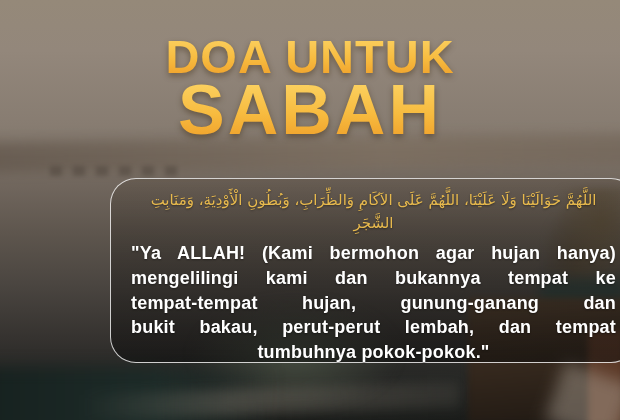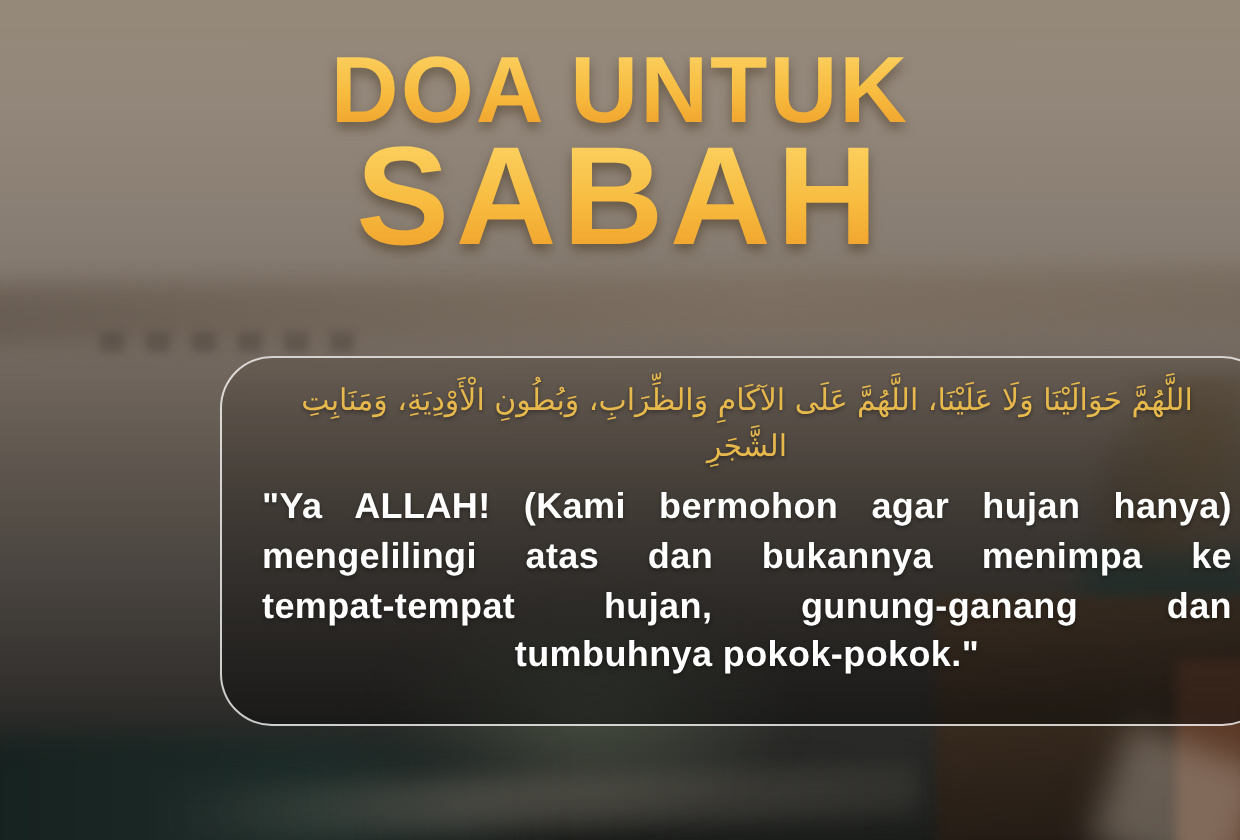--- a/index.html
+++ b/index.html
@@ -66,21 +66,21 @@
     background: linear-gradient(90deg, rgba(160,150,135,0) 0%, rgba(160,150,135,0.30) 40%, rgba(160,150,135,0.12) 100%);
     filter: blur(6px); transform: rotate(-2deg);
   }
   .b-light-wedge {
     top: 372px; left: 553px; width: 72px; height: 62px;
     background: rgba(175,165,150,0.45); filter: blur(8px); transform: rotate(20deg);
   }
 
   
   .title-block {
-    position: absolute; top: 21px; left: 0; right: 0;
+    position: absolute; top: 33px; left: 0; right: 0;
     text-align: center; z-index: 2;
     filter: drop-shadow(0 3px 3px rgba(55,38,12,0.45));
   }
   .title-line {
     font-weight: 800;
     color: #f6b640;
     background: linear-gradient(180deg, #fcd566 0%, #f7bb3f 55%, #ee9d28 100%);
     -webkit-background-clip: text;
     background-clip: text;
     -webkit-text-fill-color: transparent;
@@ -144,19 +144,20 @@
 
   <header class="title-block">
     <div class="title-line t1">DOA UNTUK</div>
     <div class="title-line t2">SABAH</div>
   </header>
 
   <section class="dua-card">
     <p class="arabic" dir="rtl" lang="ar">اللَّهُمَّ حَوَالَيْنَا وَلَا عَلَيْنَا، اللَّهُمَّ عَلَى الآكَامِ وَالظِّرَابِ، وَبُطُونِ الْأَوْدِيَةِ، وَمَنَابِتِ الشَّجَرِ</p>
     <div class="translation">
       <div class="line">"Ya ALLAH! (Kami bermohon agar hujan hanya)</div>
-      <div class="line">mengelilingi atas dan bukannya menimpa ke</div>
+      <div class="line">mengelilingi kami dan bukannya tempat ke</div>
       <div class="line">tempat-tempat hujan, gunung-ganang dan</div>
+      <div class="line">bukit bakau, perut-perut lembah, dan tempat</div>
       <div class="line">tumbuhnya pokok-pokok."</div>
     </div>
   </section>
 
 </div>
 
 </body></html>

